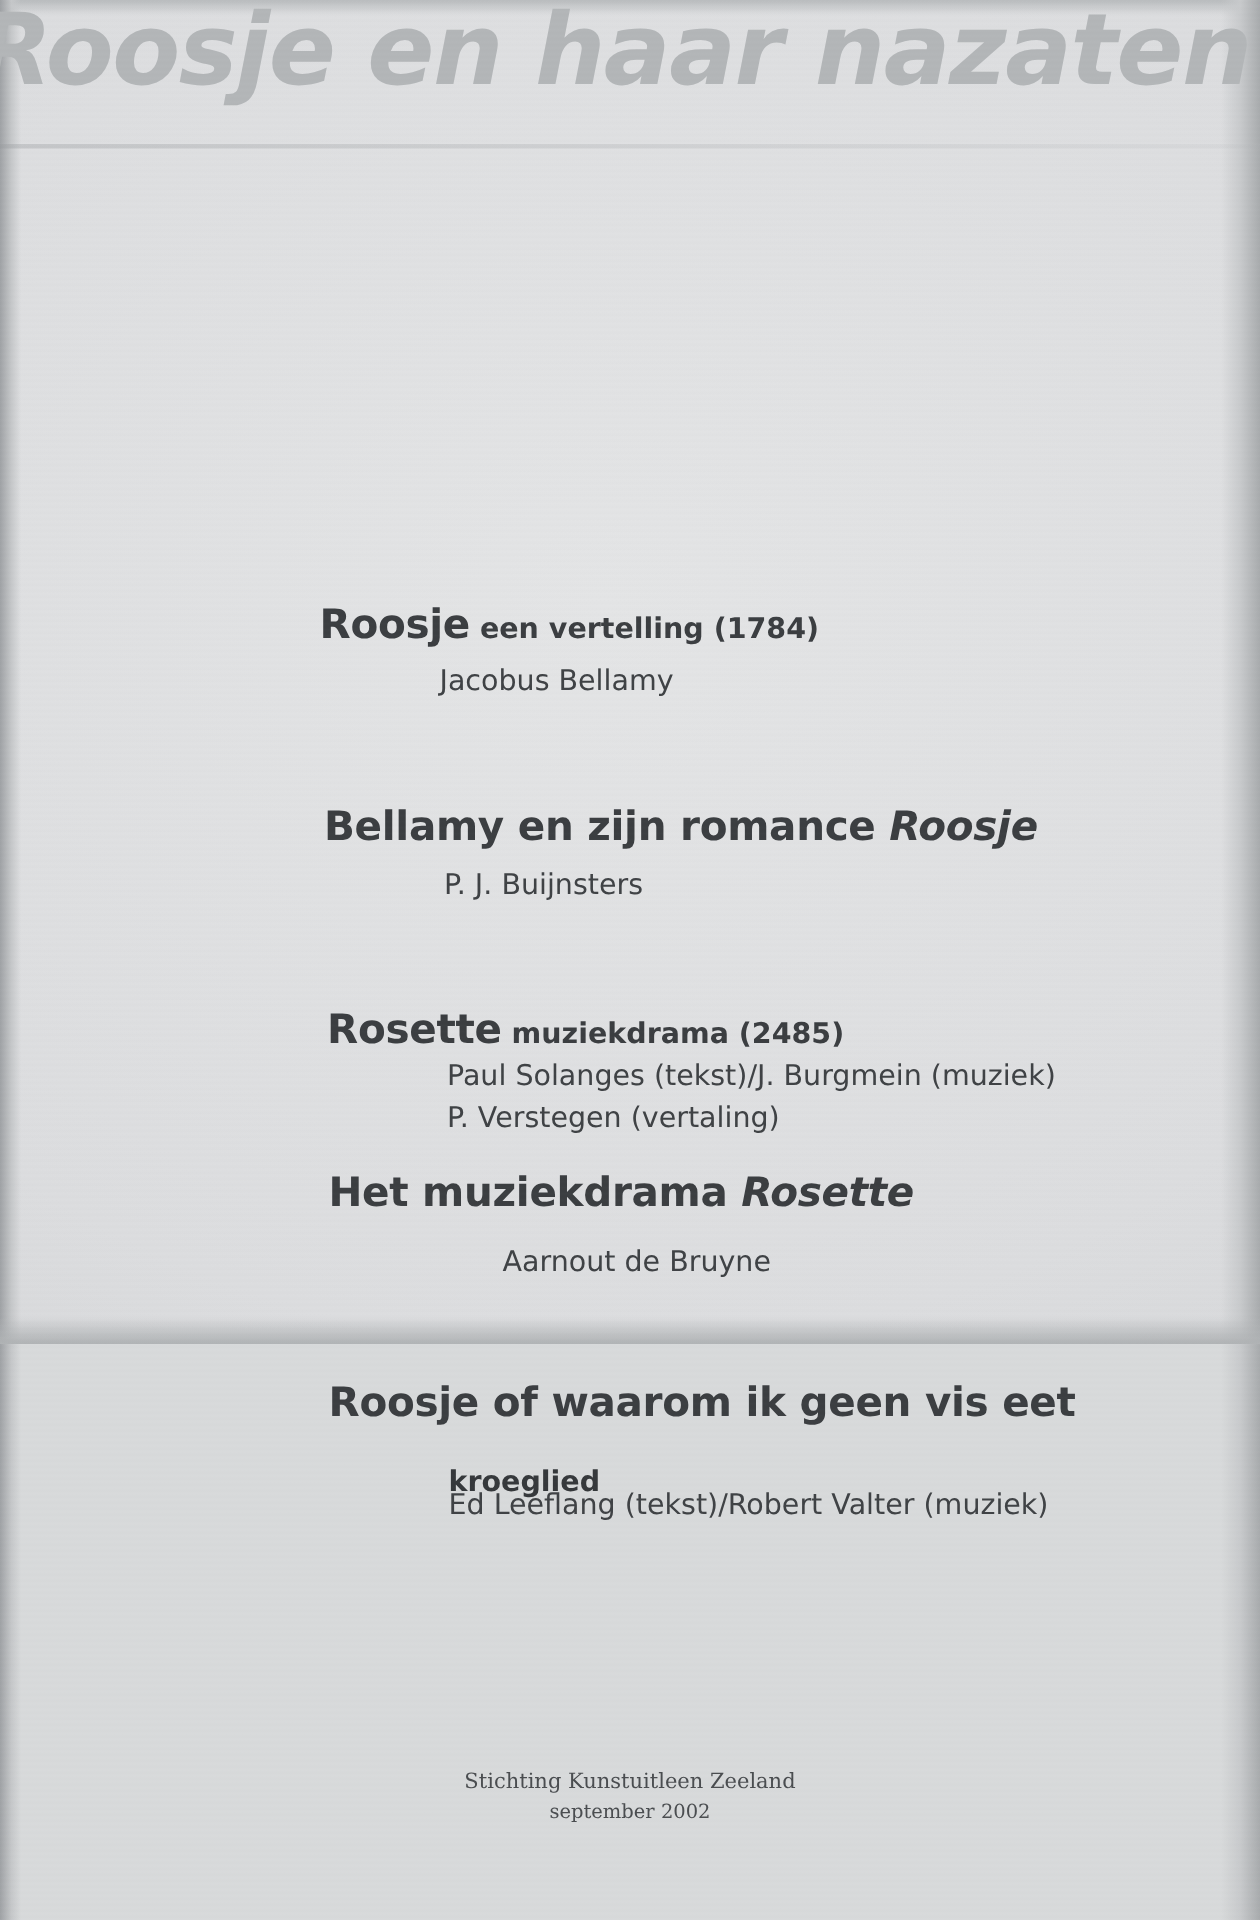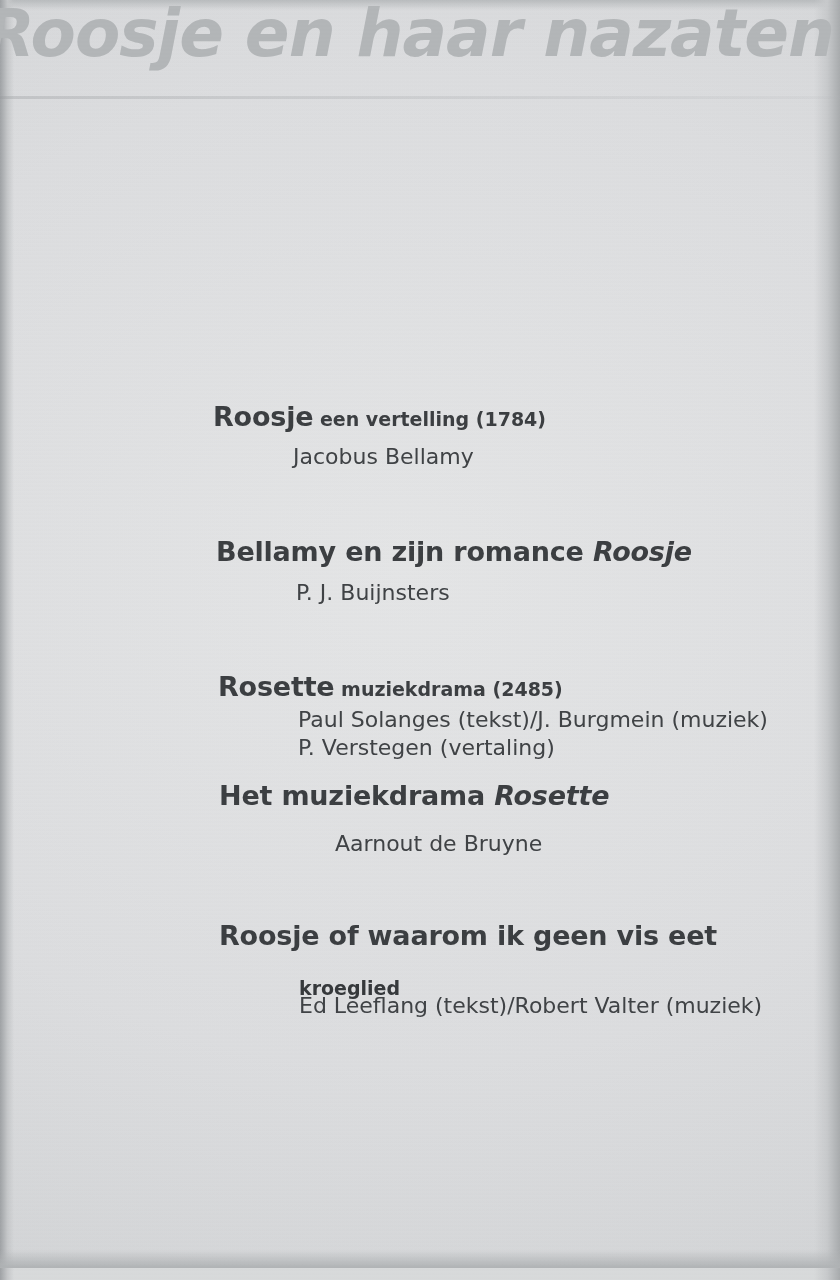--- a/index.html
+++ b/index.html
@@ -13,21 +13,21 @@
     font-family: "DejaVu Sans", sans-serif;
     overflow: hidden;
     position: relative;
   }
 
   
   .page {
     position: absolute;
     left: 0; top: 0;
     width: 840px;
-    height: 1268px;
+    height: 896px;
     background:
       radial-gradient(ellipse 1100px 900px at 48% 45%, #e4e5e6 0%, #dcdddf 55%, #cfd1d3 100%);
   }
   .edge-left {
     position: absolute;
     left: 0; top: 0;
     width: 14px; height: 1280px;
     background: linear-gradient(to right, #9fa2a5 0%, #c6c8ca 55%, rgba(210,212,214,0) 100%);
   }
   .edge-right {
@@ -94,21 +94,21 @@
   .entry-title .sub {
     font-size: 19px;
     font-weight: bold;
     letter-spacing: 0;
   }
   .entry-title .ital {
     font-style: italic;
   }
   .credit {
     color: #3f4245;
-    font-size: 22px;
+    font-size: 19px;
     line-height: 1.36;
     font-weight: normal;
   }
   .credit-strong {
     color: #35383b;
     font-size: 19px;
     font-weight: bold;
     line-height: 1.4;
     margin-top: 12px;
   }
@@ -192,15 +192,19 @@
       <span>Het muziekdrama </span><span class="ital">Rosette</span>
     </div>
     <div class="credit e4-c1">Aarnout de Bruyne</div>
 
     <div class="entry-title e5-title">Roosje of waarom ik geen vis eet</div>
     <div class="credit-strong e5-c1">kroeglied</div>
     <div class="credit e5-c2">Ed Leeflang (tekst)/Robert Valter (muziek)</div>
 
   </div>
 
+  <div class="colophon">
+    <div class="colophon-line1">Stichting Kunstuitleen Zeeland</div>
+    <div class="colophon-line2">september 2002</div>
+  </div>
 
   <div class="grain"></div>
 </div>
 
 </body></html>

